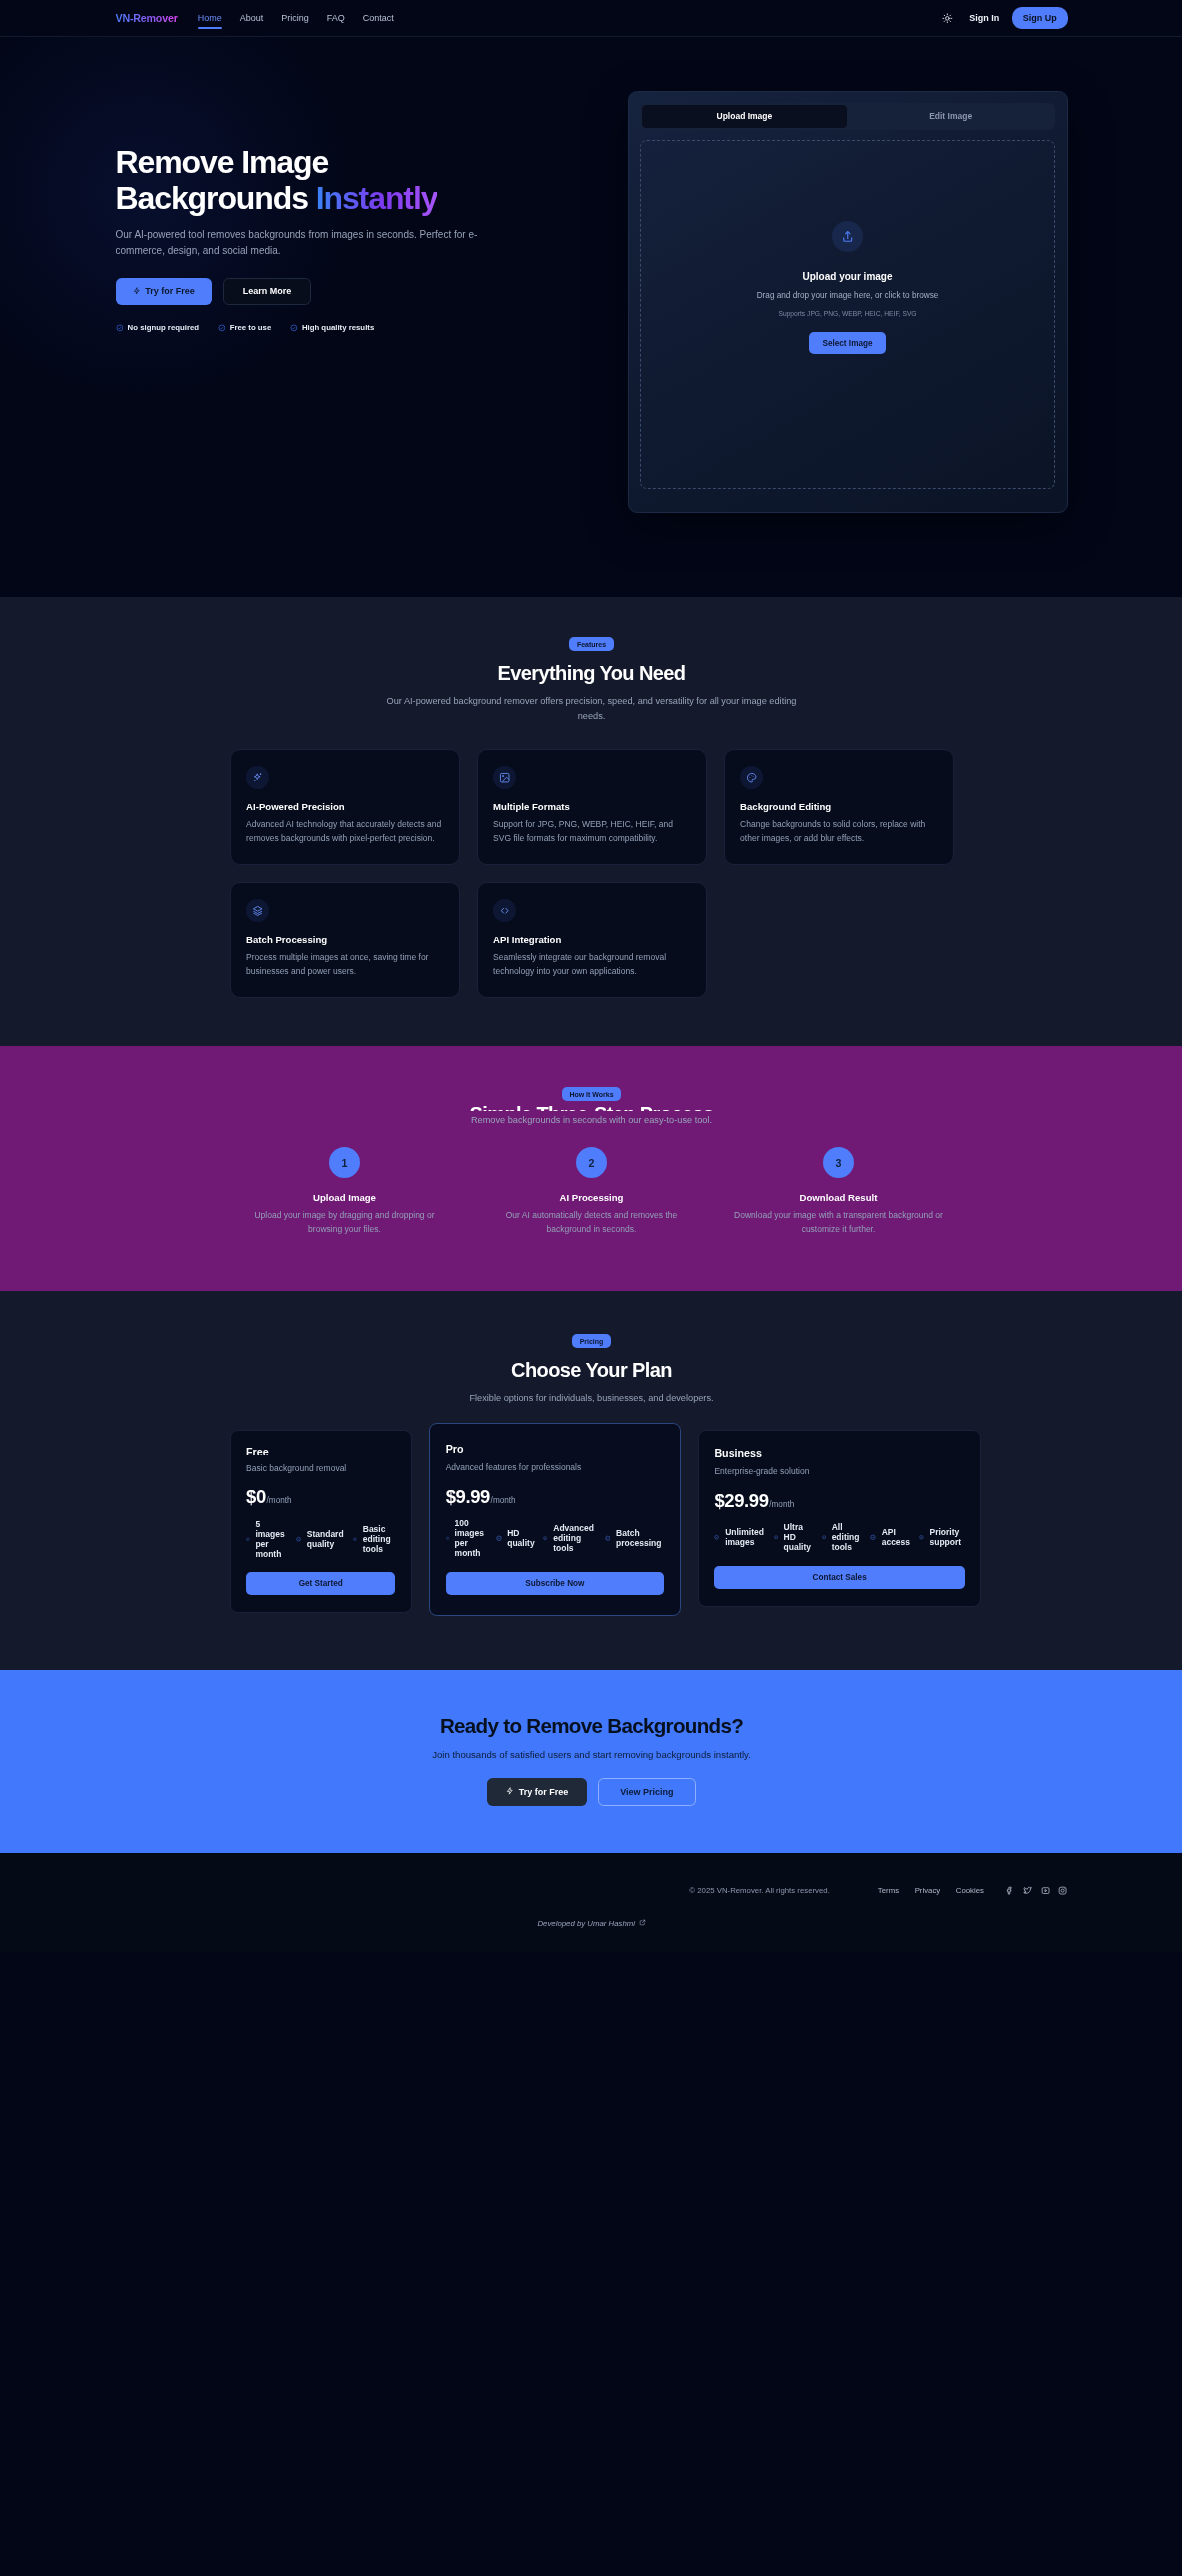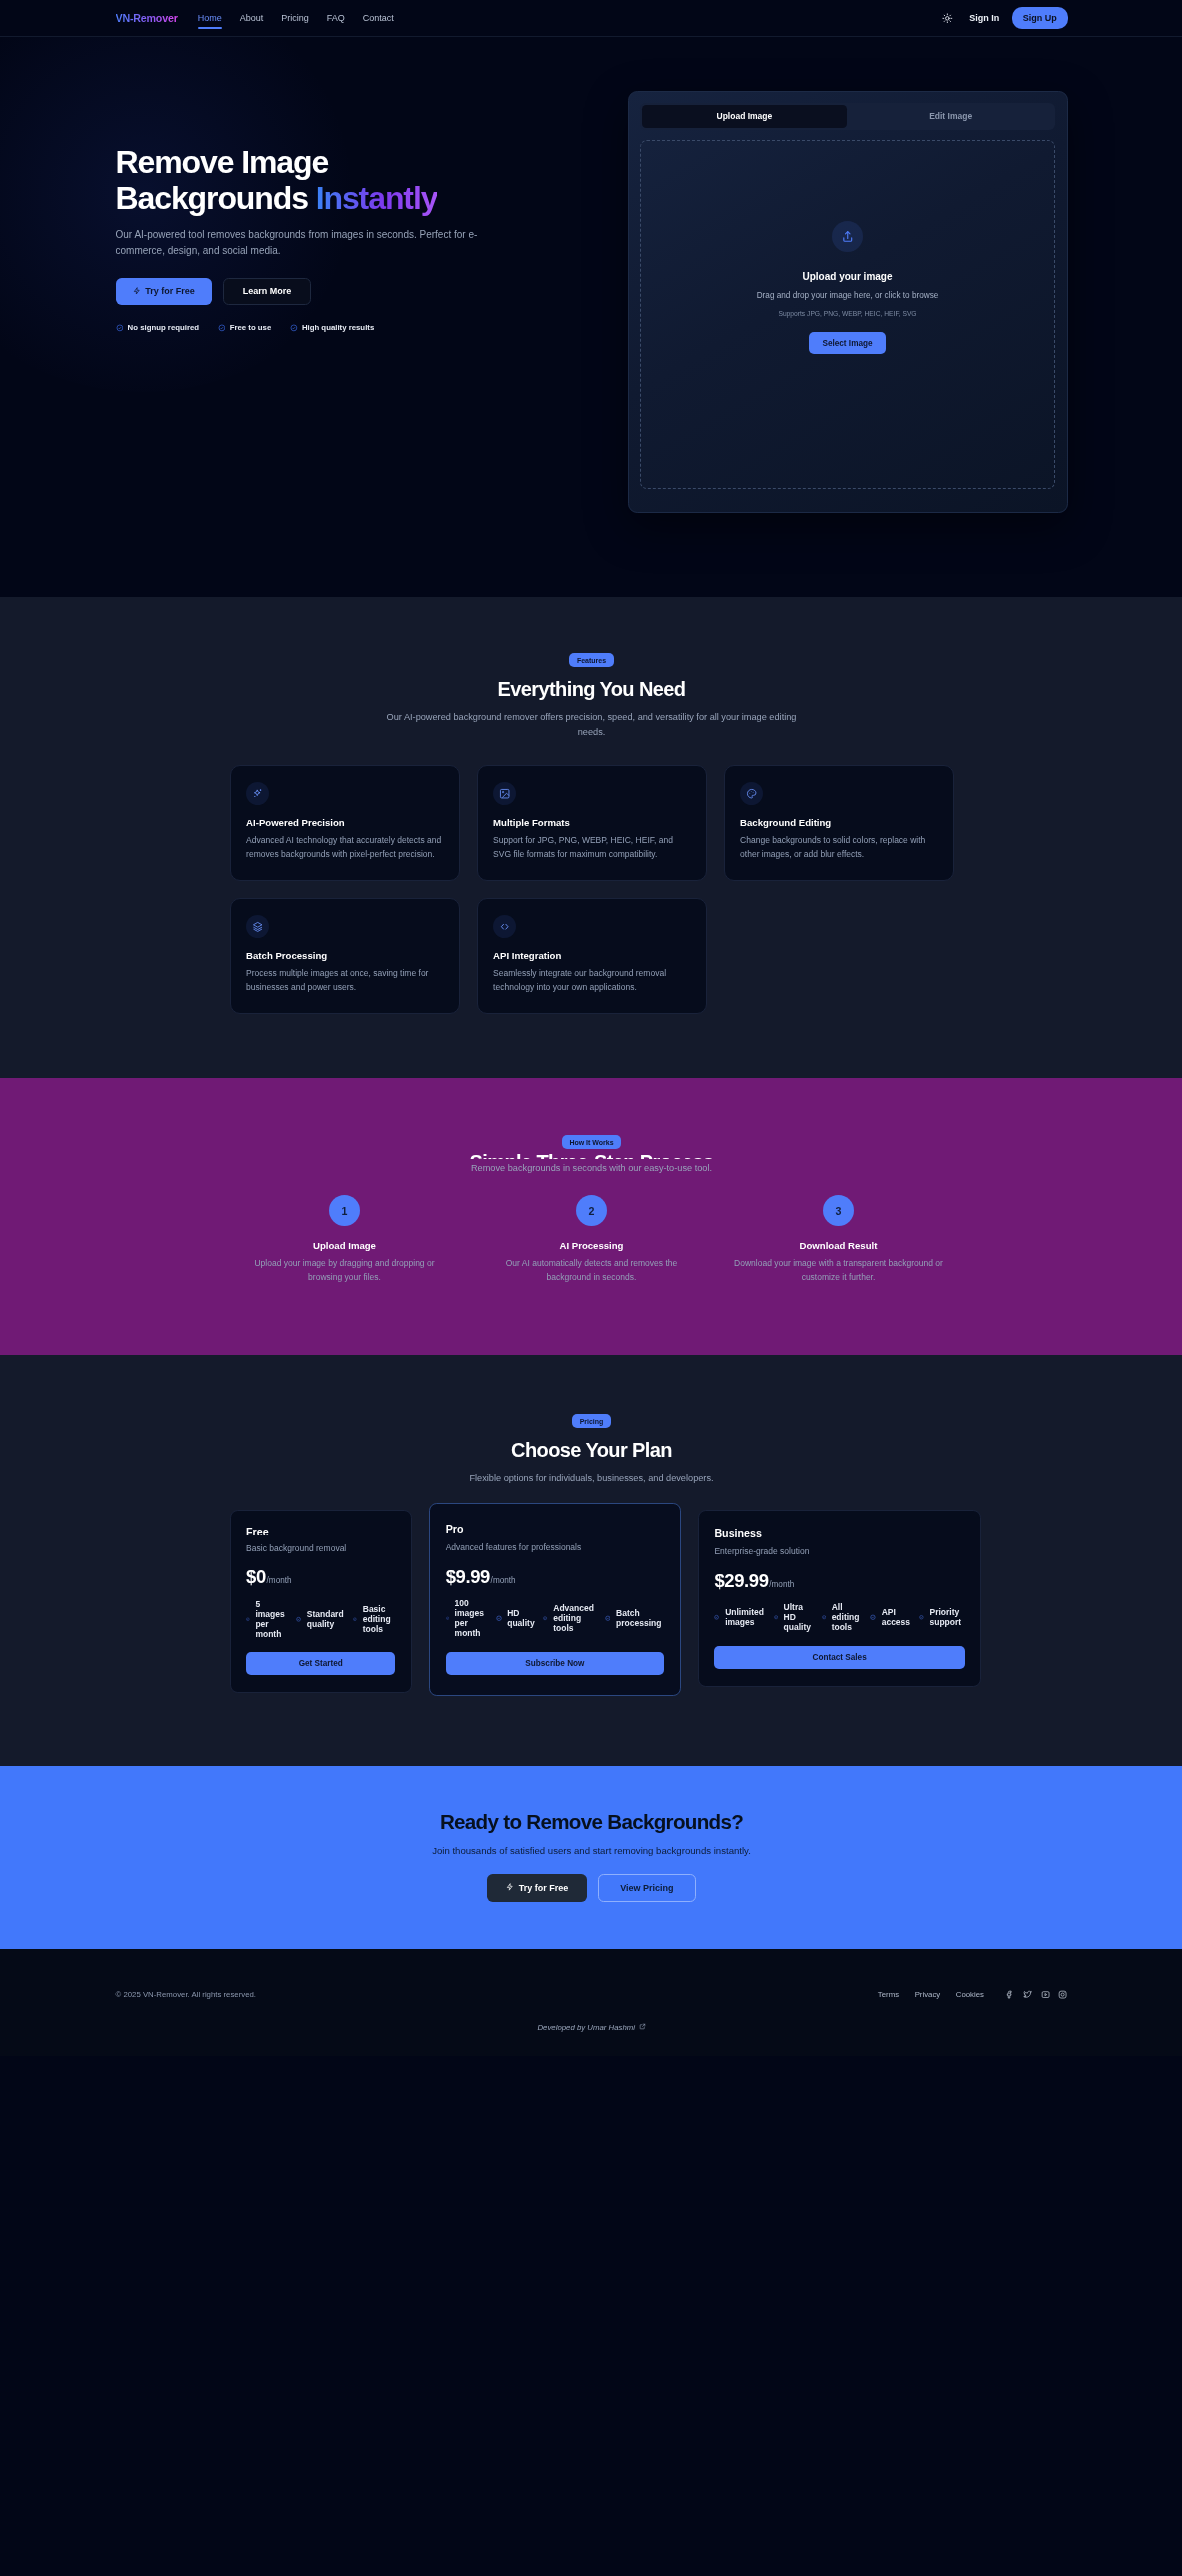--- a/index.html
+++ b/index.html
@@ -133,21 +133,21 @@
   .select-btn {
     margin-top:15px; background:#4f7dfb; color:#0e1730;
     font-size:8.2px; font-weight:600; border:none; border-radius:5px;
     padding:6.4px 13.5px; cursor:pointer;
   }
 
   
   .section { padding:40px 0 48px 0; }
   .sec-dark { background:#701a75; }
   .sec-alt  { background:#141a2b; }
-  .sec-inner { width:724px; margin:16px auto; }
+  .sec-inner { width:724px; margin:0 auto; }
   .pill {
     display:inline-block; background:#4f7dfb; color:#0d1630;
     font-size:7px; font-weight:600; border-radius:5px; padding:3.6px 7.8px;
   }
   .sec-head { text-align:center; }
   .sec-title {
     margin-top:10.7px; font-size:20px; font-weight:700;
     letter-spacing:-0.6px; color:#ffffff;
   }
   .sec-sub {
@@ -225,22 +225,22 @@
   }
   .cta-ghost {
     background:transparent; color:#0c1c38; border:0.7px solid #8fb0fd;
     border-radius:5.7px; font-size:9px; font-weight:600;
     padding:7.8px 21px; cursor:pointer;
   }
 
   
   .footer { background:#050a17; padding:25.6px 0 0 0; }
   .footer-inner {
-    width:952px; margin:16px auto;
-    display:flex; align-items:center; justify-content:space-between;gap:48px;
+    width:952px; margin:8px auto;
+    display:flex; align-items:center; justify-content:flex-end;gap:48px;
   }
   .copyright { font-size:7.8px; color:#8b97ad; }
   .foot-right { display:flex; align-items:center; gap:15.6px; }
   .foot-links { display:flex; gap:15.6px; }
   .foot-link { font-size:7.8px; color:#aeb8c9; text-decoration:none; }
   .socials { display:flex; gap:8.5px; align-items:center; margin-left:5.7px; }
   .social { color:#cfd7e4; display:flex; cursor:pointer; }
   .dev {
     margin-top:24px; padding-bottom:24px; text-align:center;
     font-size:7.8px; color:#9aa6bb;

